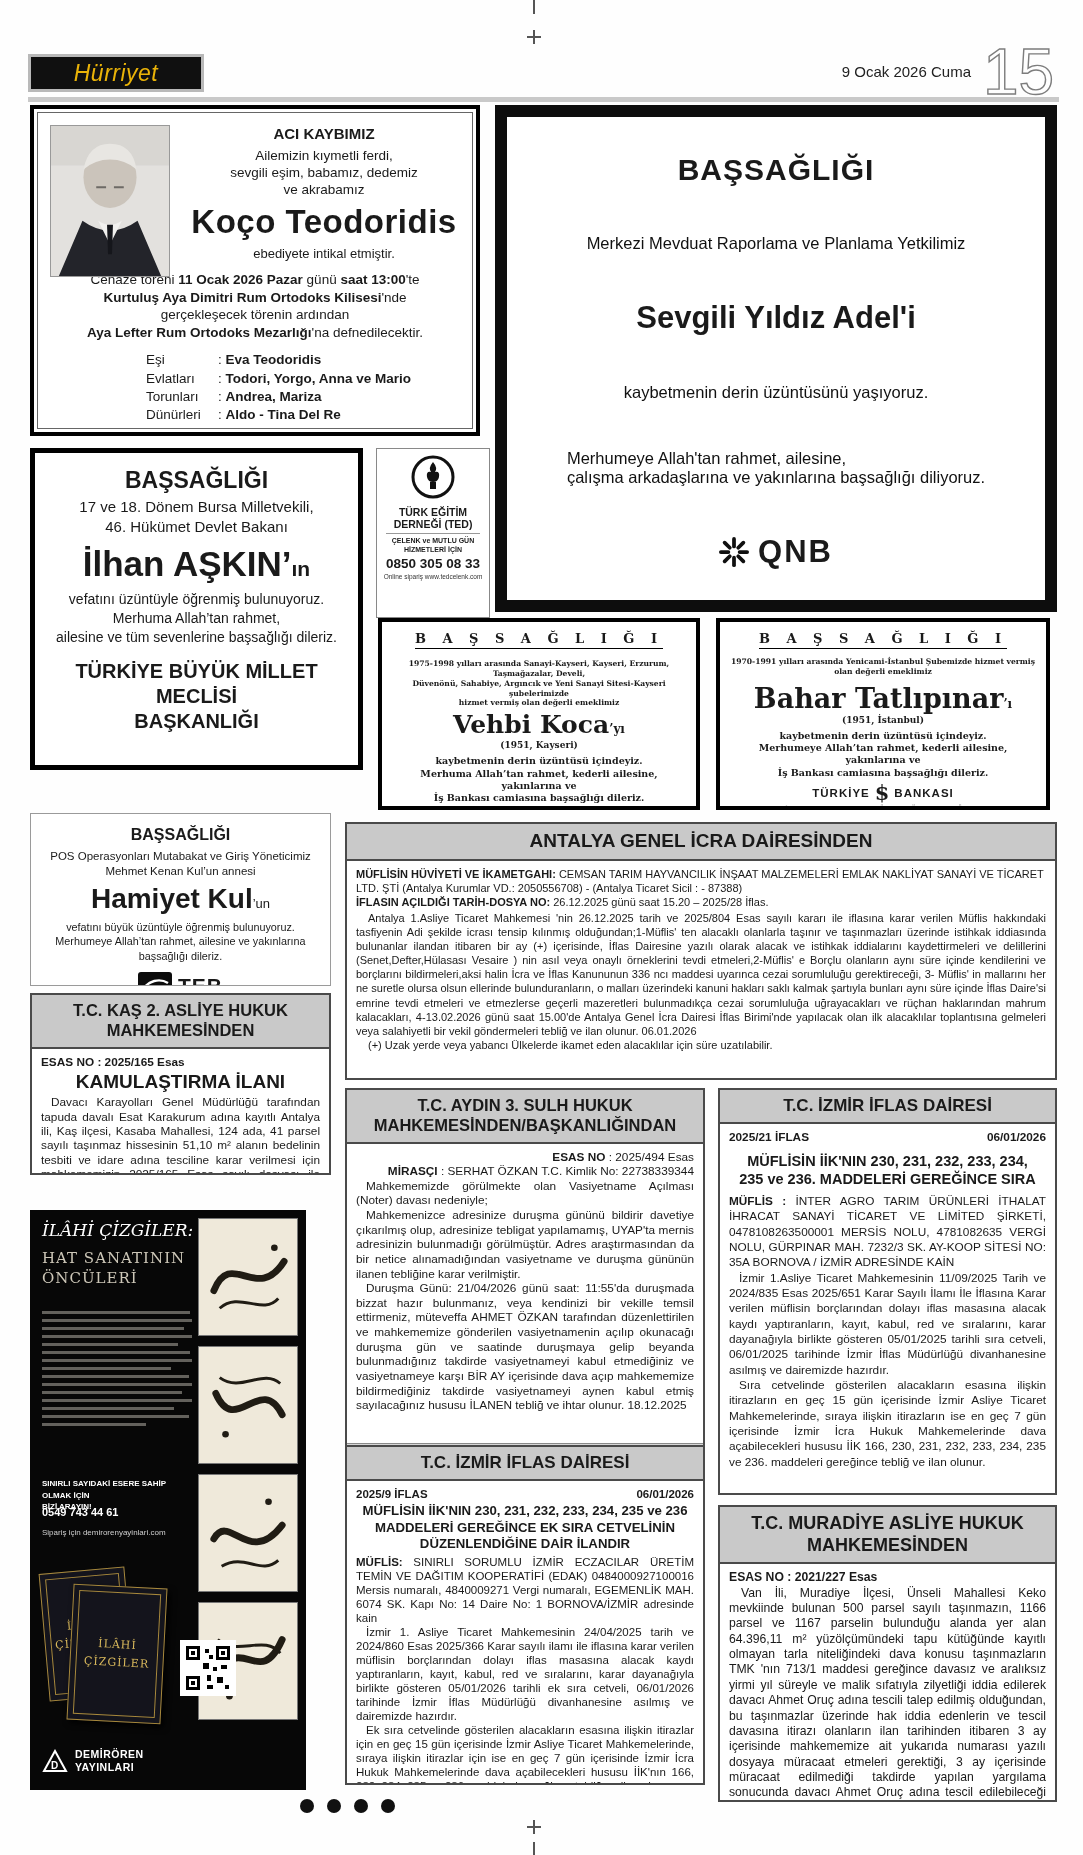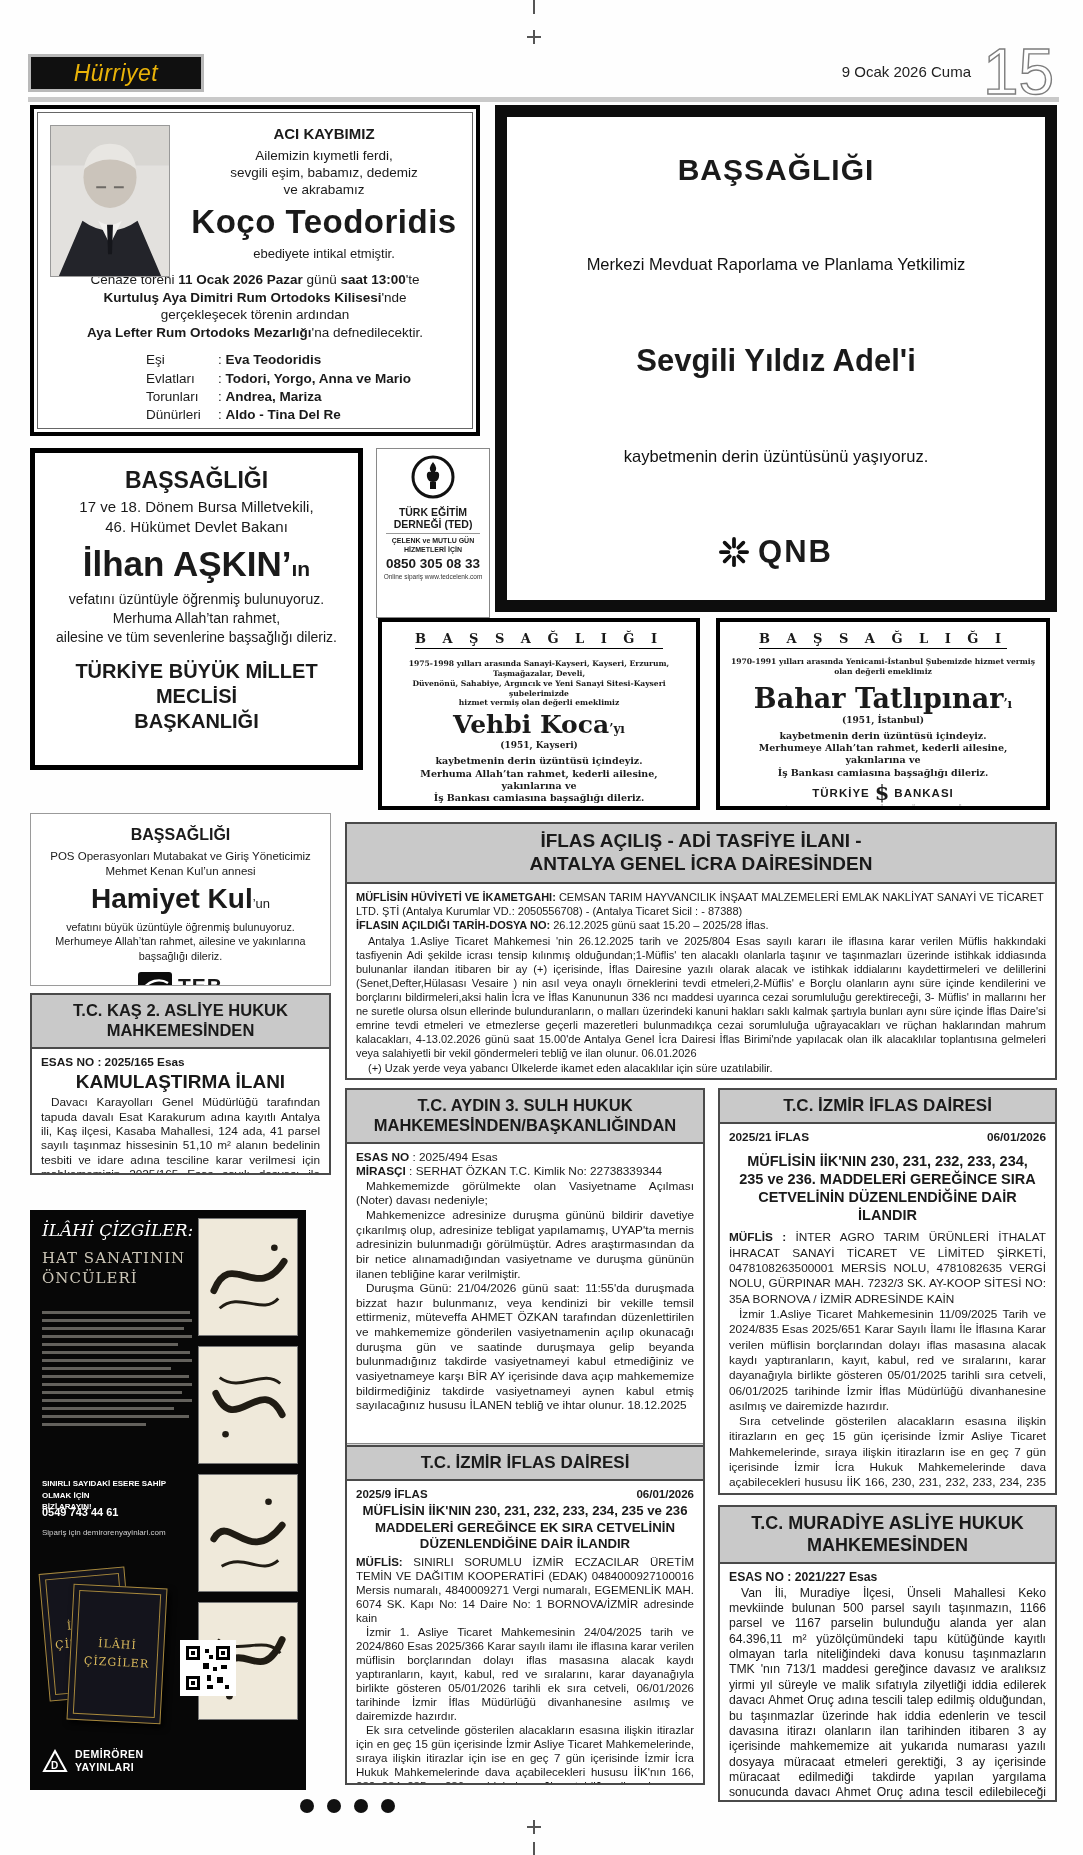--- a/index.html
+++ b/index.html
@@ -101,21 +101,21 @@
   .antalya{left:345px;top:822px;width:712px;height:258px}
   .antalya .nhead{font-size:19px}
   .antalya .nbody{font-size:11px;line-height:1.28}
   .antalya .lead{text-align:left}
   .antalya p.main{text-indent:12px;margin-top:2px}
   .antalya .note{text-indent:12px}
   .aydin{left:345px;top:1088px;width:360px;height:376px}
   .aydin .nhead{font-size:16.5px}
   .aydin .nbody{font-size:11.8px;line-height:1.24}
   .aydin .nbody p{text-indent:10px}
-  .aydin .lbl{text-align:left;text-indent:0}
+  .aydin .lbl{text-align:right;text-indent:0}
   .izmir1{left:345px;top:1445px;width:360px;height:340px}
   .izmir2{left:718px;top:1088px;width:339px;height:407px}
   .izmir1 .nhead,.izmir2 .nhead{font-size:17px}
   .izmir1 .nbody{font-size:11.5px;line-height:1.22}
   .izmir2 .nbody{font-size:11.8px;line-height:1.3}
   .iz-row{display:flex;justify-content:space-between;font-weight:bold;text-align:left}
   .iz-title{font-weight:bold;text-align:center;line-height:1.25;margin:2px 0}
   .izmir2 .iz-title{margin:6px 0}
   .izbody p{text-indent:10px}
   .muradiye{left:718px;top:1505px;width:339px;height:297px}
@@ -206,20 +206,24 @@
         <div><span class="fam-label">Dünürleri</span>: <span class="b">Aldo - Tina Del Re</span></div>
       </div>
     </div>
   </div>
 
   <div class="abs qnb">
     <div class="qnb-title">BAŞSAĞLIĞI</div>
     <div class="qnb-line">Merkezi Mevduat Raporlama ve Planlama Yetkilimiz</div>
     <div class="qnb-name">Sevgili Yıldız Adel'i</div>
     <div class="qnb-line">kaybetmenin derin üzüntüsünü yaşıyoruz.</div>
+    <div class="qnb-line">
+      <div>Merhumeye Allah'tan rahmet, ailesine,</div>
+      <div>çalışma arkadaşlarına ve yakınlarına başsağlığı diliyoruz.</div>
+    </div>
     <div class="qnb-logo">
       <svg width="30" height="30" viewBox="0 0 32 32">
         <g stroke="#101010" stroke-width="4" stroke-linecap="round">
           <line x1="16" y1="2" x2="16" y2="10"></line>
             <line x1="16" y1="22" x2="16" y2="30"></line>
           <line x1="2" y1="16" x2="10" y2="16"></line>
             <line x1="22" y1="16" x2="30" y2="16"></line>
           <line x1="6" y1="6" x2="11.5" y2="11.5"></line>
             <line x1="20.5" y1="20.5" x2="26" y2="26"></line>
           <line x1="6" y1="26" x2="11.5" y2="20.5"></line>
@@ -340,21 +344,20 @@
     <div class="nbody">
       <div class="kas-esas">ESAS NO : 2025/165 Esas</div>
       <div class="kas-title">KAMULAŞTIRMA İLANI</div>
       <p style="text-indent:10px">Davacı Karayolları Genel Müdürlüğü tarafından tapuda davalı Esat Karakurum adına kayıtlı Antalya ili, Kaş ilçesi, Kasaba Mahallesi, 124 ada, 41 parsel sayılı taşınmaz hissesinin 51,10 m² alanın bedelinin tesbiti ve idare adına tesciline karar verilmesi için mahkememizin 2025/165 Esas sayılı dosyası ile dava açılmış olup, 2942 Sayılı Kamulaştırma Yasasının 10. maddesinin 4. bendi uyarınca ilan olunur.</p>
     </div>
 
   </div>
 
   <div class="abs notice antalya">
     <div class="nhead">
-      <div>İFLAS AÇILIŞ - ADİ TASFİYE İLANI -</div>
       <div>ANTALYA GENEL İCRA DAİRESİNDEN</div>
     </div>
     <div class="nbody">
       <div class="lead"><span class="b">MÜFLİSİN HÜVİYETİ VE İKAMETGAHI:</span><span> CEMSAN TARIM HAYVANCILIK İNŞAAT MALZEMELERİ EMLAK NAKLİYAT SANAYİ VE TİCARET LTD. ŞTİ (Antalya Kurumlar VD.: 2050556708) - (Antalya Ticaret Sicil : - 87388)</span></div>
       <div class="lead"><span class="b">İFLASIN AÇILDIĞI TARİH-DOSYA NO:</span><span> 26.12.2025 günü saat 15.20 – 2025/28 İflas.</span></div>
       <p class="main">Antalya 1.Asliye Ticaret Mahkemesi 'nin 26.12.2025 tarih ve 2025/804 Esas sayılı kararı ile iflasına karar verilen Müflis hakkındaki tasfiyenin Adi şekilde icrası tensip kılınmış olduğundan;1-Müflis' ten alacaklı olanlarla taşınır ve taşınmazları üzerinde istihkak iddiasında bulunanlar ilandan itibaren bir ay (+) içerisinde, İflas Dairesine yazılı olarak alacak ve istihkak iddialarını kaydettirmeleri ve delillerini (Senet,Defter,Hülasası Vesaire ) nin asıl veya onaylı örneklerini tevdi etmeleri,2-Müflis' e Borçlu olanların aynı süre içinde kendilerini ve borçlarını bildirmeleri,aksi halin İcra ve İflas Kanununun 336 ncı maddesi uyarınca cezai sorumluluğu gerektireceği, 3- Müflis' in mallarını her ne suretle olursa olsun ellerinde bulunduranların, o malları üzerindeki kanuni hakları saklı kalmak şartıyla bunları aynı süre içinde İflas Daire'si emrine tevdi etmeleri ve etmezlerse geçerli mazeretleri bulunmadıkça cezai sorumluluğa uğrayacakları ve rüçhan haklarından mahrum kalacakları, 4-13.02.2026 günü saat 15.00'de Antalya Genel İcra Dairesi İflas Birimi'nde yapılacak olan ilk alacaklılar toplantısına gelmeleri veya salahiyetli bir vekil göndermeleri tebliğ ve ilan olunur. 06.01.2026</p>
       <div class="note">(+) Uzak yerde veya yabancı Ülkelerde ikamet eden alacaklılar için süre uzatılabilir.</div>
     </div>
 
   </div>
@@ -396,21 +399,20 @@
   <div class="abs notice izmir2">
     <div class="nhead">T.C. İZMİR İFLAS DAİRESİ</div>
     <div class="nbody izbody">
       <div class="iz-row">
         <span>2025/21 İFLAS</span>
         <span>06/01/2026</span>
       </div>
       <div class="iz-title" style="font-size:14.5px">
         <div>MÜFLİSİN İİK'NIN 230, 231, 232, 233, 234,</div>
         <div>235 ve 236. MADDELERİ GEREĞİNCE SIRA</div>
-        <div>CETVELİNİN DÜZENLENDİĞİNE DAİR İLANDIR</div>
       </div>
       <div><span class="b">MÜFLİS :</span><span> İNTER AGRO TARIM ÜRÜNLERİ İTHALAT İHRACAT SANAYİ TİCARET VE LİMİTED ŞİRKETİ, 0478108263500001 MERSİS NOLU, 4781082635 VERGİ NOLU, GÜRPINAR MAH. 7232/3 SK. AY-KOOP SİTESİ  NO: 35A BORNOVA / İZMİR ADRESİNDE KAİN</span></div>
       <p>İzmir 1.Asliye Ticaret Mahkemesinin 11/09/2025 Tarih ve 2024/835 Esas 2025/651 Karar Sayılı İlamı İle İflasına Karar verilen müflisin borçlarından dolayı iflas masasına alacak kaydı yaptıranların, kayıt, kabul, red ve sıralarını, karar dayanağıyla birlikte gösteren 05/01/2025 tarihli sıra cetveli, 06/01/2025 tarihinde İzmir İflas Müdürlüğü divanhanesine asılmış ve dairemizde hazırdır.</p>
       <p>Sıra cetvelinde gösterilen alacakların esasına ilişkin itirazların en geç 15 gün içerisinde İzmir Asliye Ticaret Mahkemelerinde, sıraya ilişkin itirazların ise en geç 7 gün içerisinde İzmir İcra Hukuk Mahkemelerinde dava açabilecekleri hususu İİK 166, 230, 231, 232, 233, 234, 235 ve 236. maddeleri gereğince tebliğ ve ilan olunur.</p>
     </div>
 
   </div>
 
   <div class="abs notice muradiye">
     <div class="nhead">

